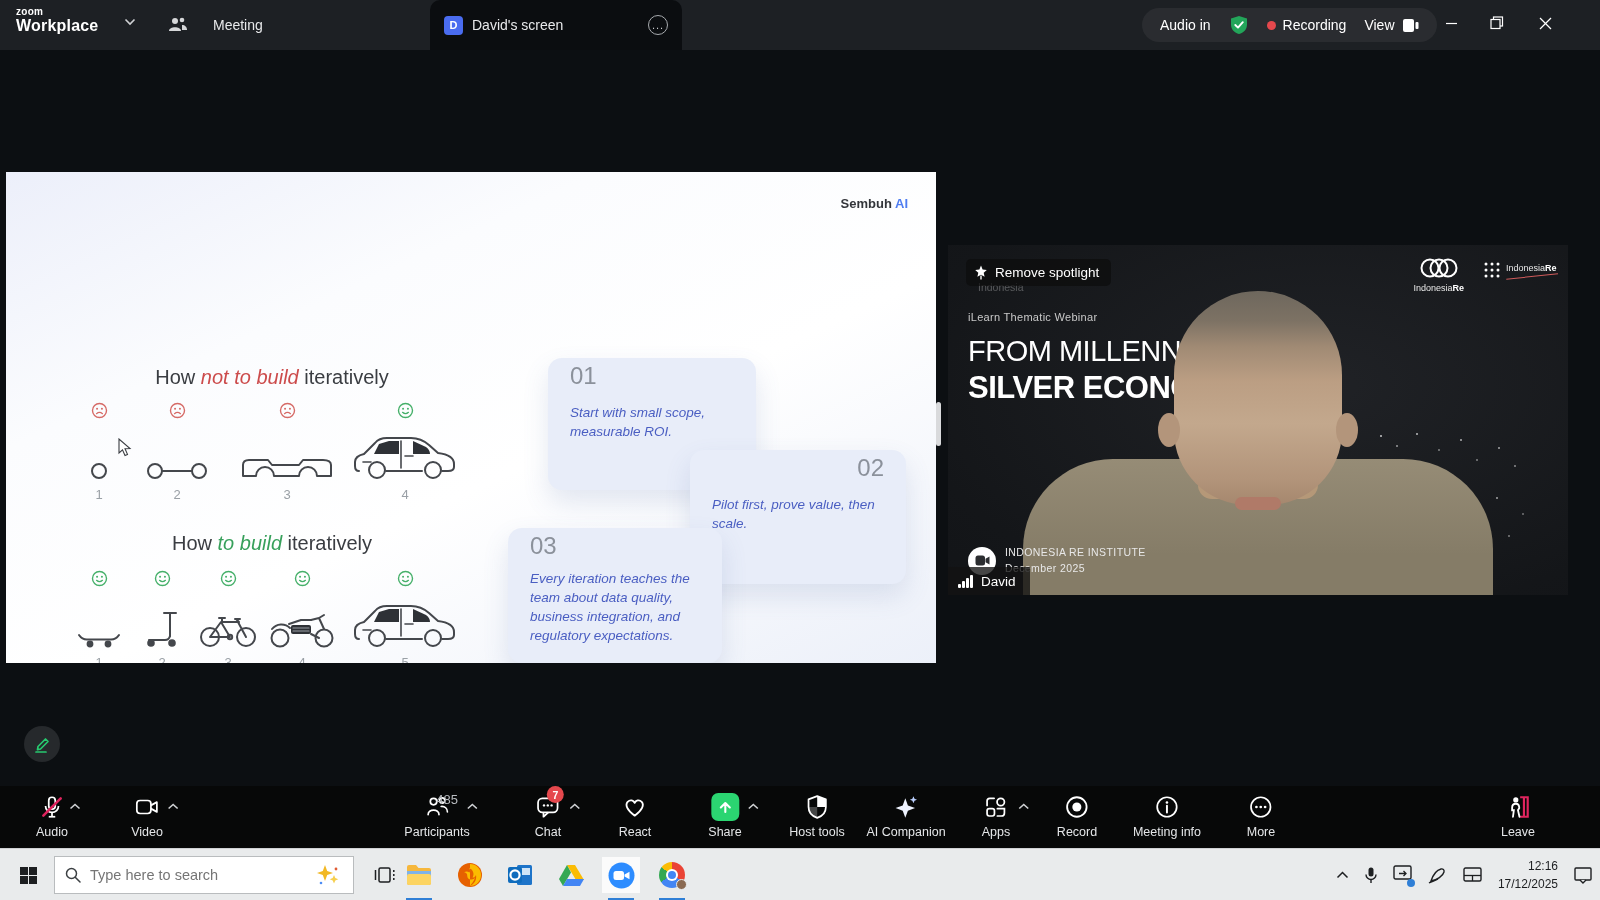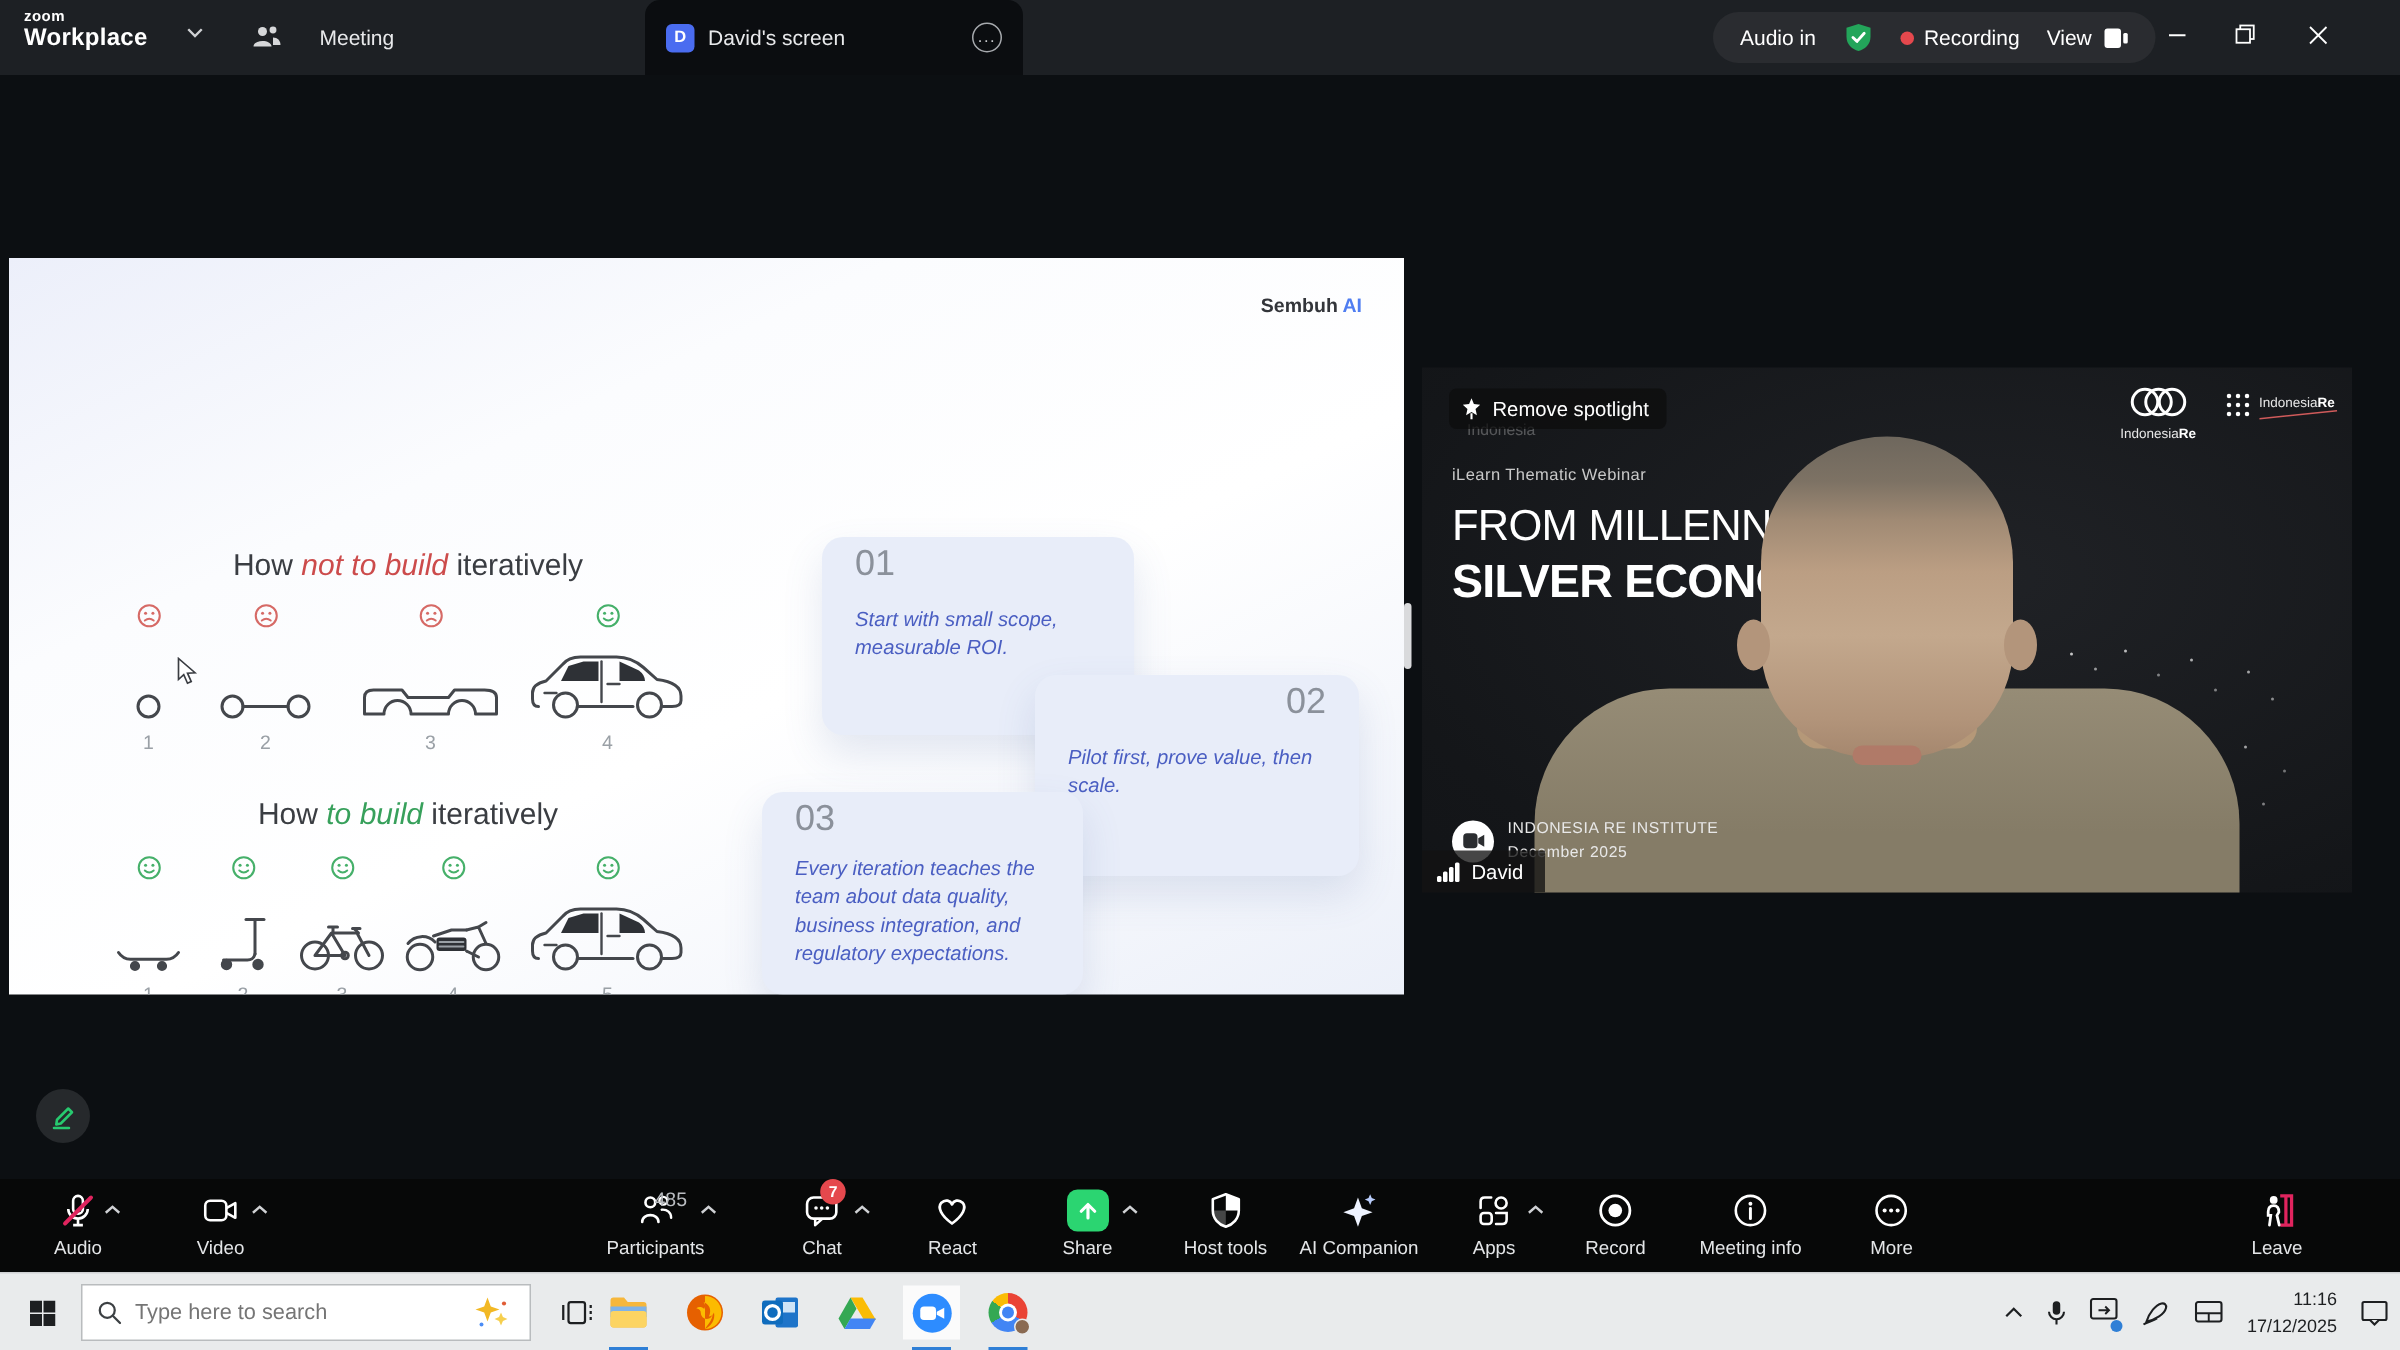--- a/index.html
+++ b/index.html
@@ -744,21 +744,21 @@
       <svg width="19" height="17" viewBox="0 0 19 17">
           <path d="M3,14 C5,8 9,3 13,2 C15,1.5 16.5,3 16,5 C15,9 9,13 3,14 Z" fill="none" stroke="#1d1f21" stroke-width="1.4"></path>
           <path d="M1,16 C4,14 7,14 10,12" fill="none" stroke="#1d1f21" stroke-width="1.4"></path>
         </svg>
       <svg width="19" height="16" viewBox="0 0 19 16">
           <rect x="1" y="1" width="17" height="13" rx="1.5" fill="none" stroke="#1d1f21" stroke-width="1.4"></rect>
           <line x1="1" y1="8.5" x2="18" y2="8.5" stroke="#1d1f21" stroke-width="1.3"></line>
           <line x1="9.5" y1="8.5" x2="9.5" y2="14" stroke="#1d1f21" stroke-width="1.3"></line>
         </svg>
       <div id="clock">
-        <div>11:16</div>
+        <div>12:16</div>
         <div>17/12/2025</div>
       </div>
       <svg width="18" height="17" viewBox="0 0 18 17">
           <rect x="1" y="1" width="16" height="12" rx="1" fill="none" stroke="#1d1f21" stroke-width="1.4"></rect>
           <path d="M6,13 L9,16 L12,13" fill="#e9ebec" stroke="#1d1f21" stroke-width="1.4"></path>
         </svg>
     </div>
   </div>
 
 </div>

